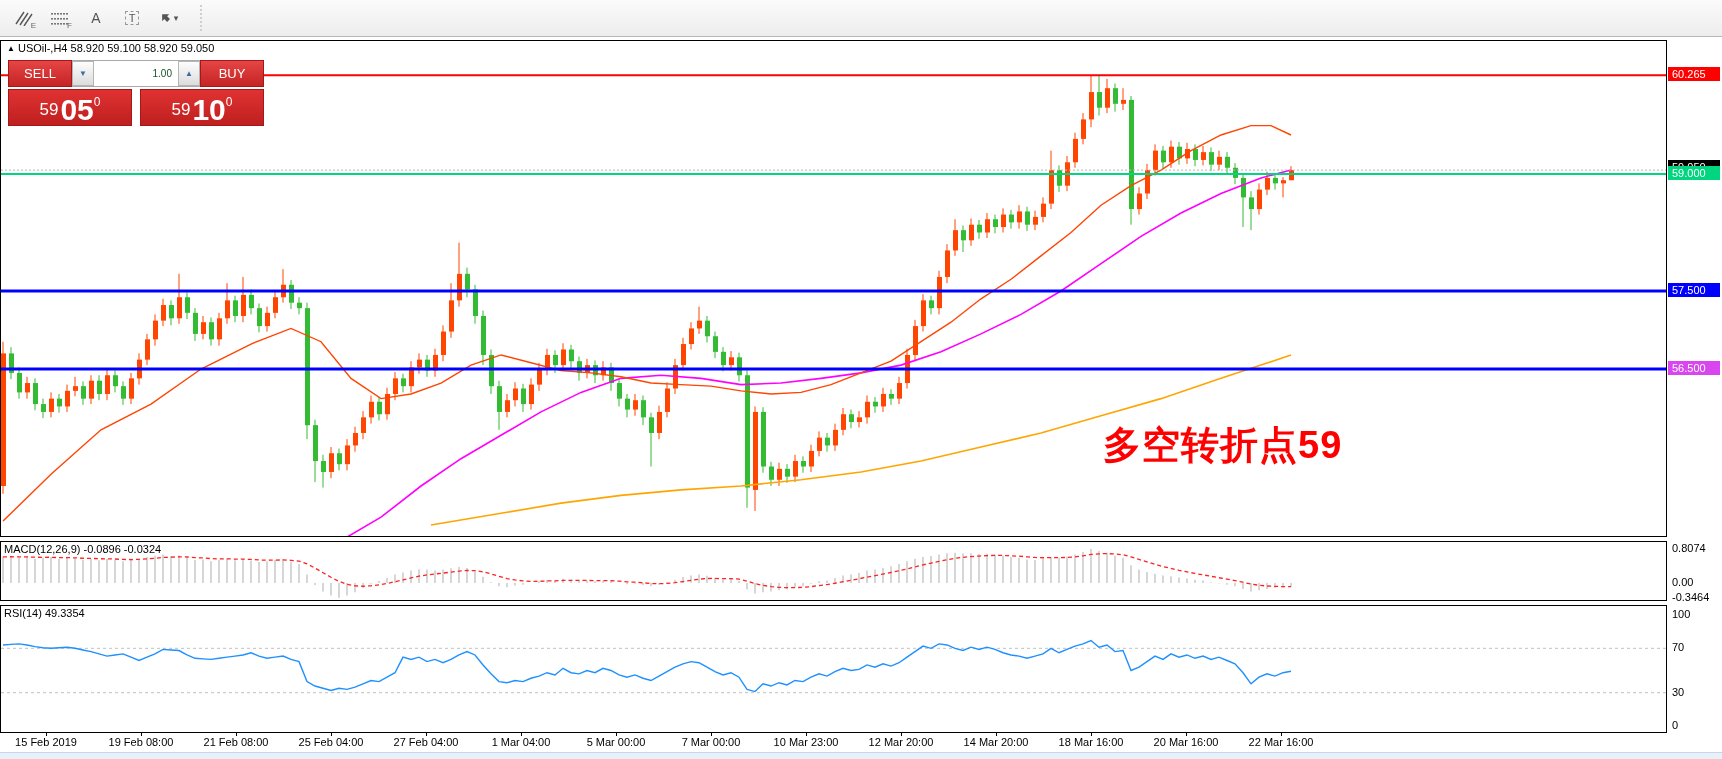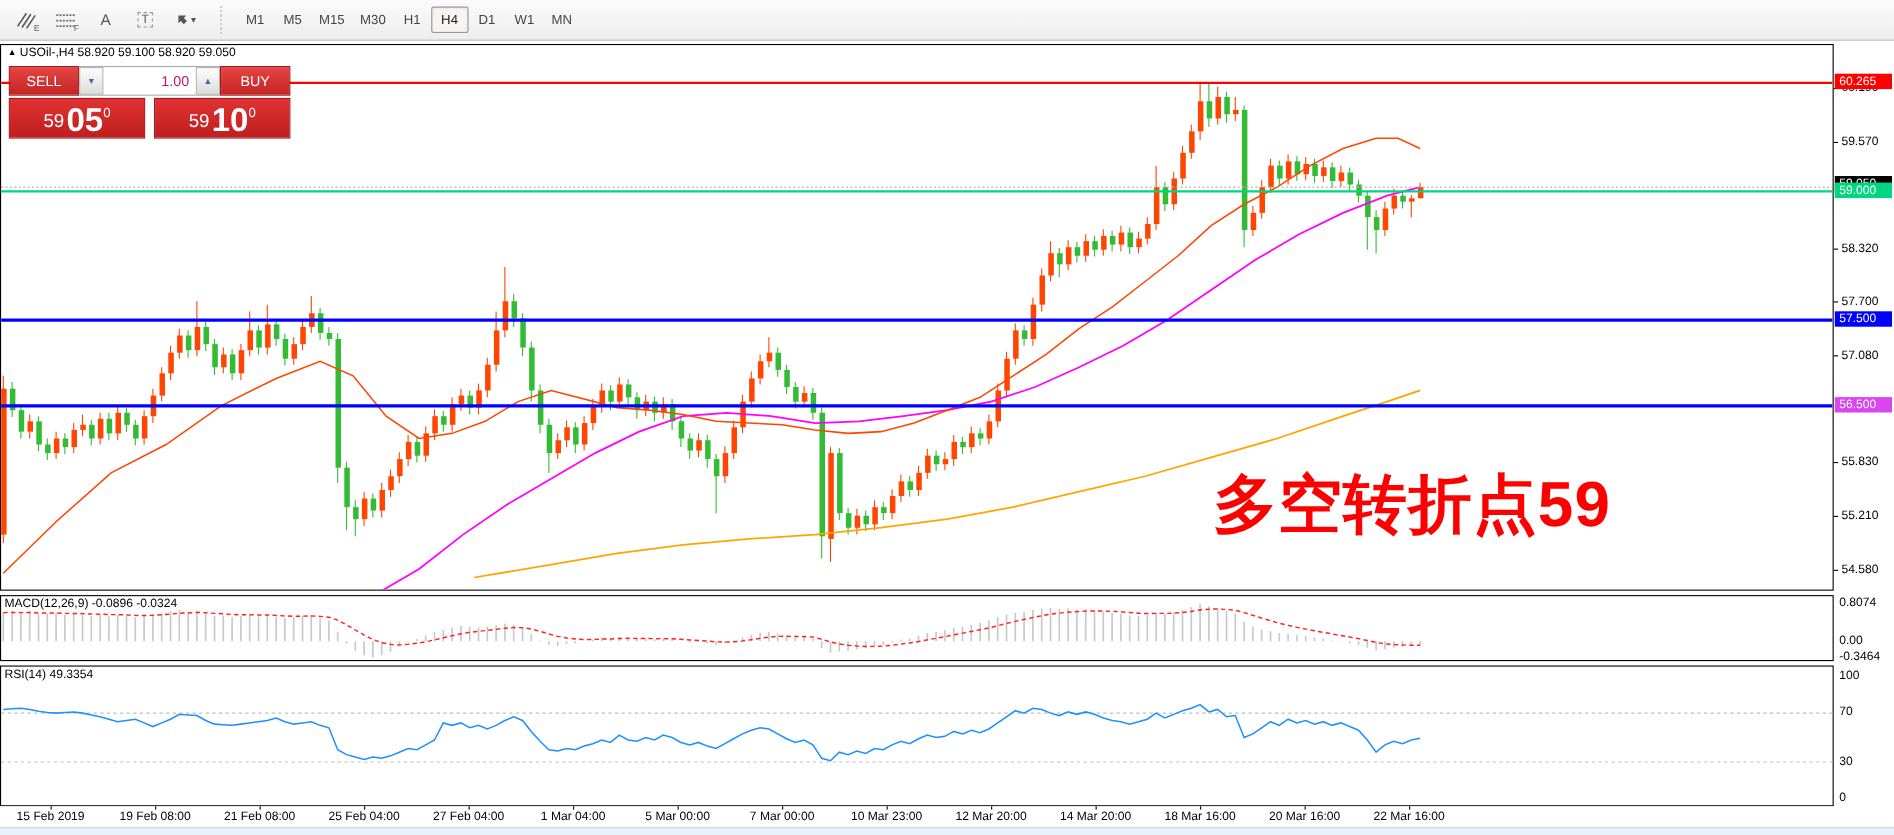--- a/index.html
+++ b/index.html
@@ -42,30 +42,30 @@
     padding:1px 0 1px 4px; transform:translateY(-50%); z-index:20; }
 
   
   #trade { position:absolute; left:8px; top:60px; z-index:40; width:256px; }
   #trade-row1 { display:flex; height:27px; }
   .trade-btn { flex:0 0 64px; background:linear-gradient(#e64545,#c42424); color:#fff; font-size:13px;
     display:flex; align-items:center; justify-content:center; border:1px solid #a31818; }
   #vol-box { flex:1; display:flex; border-top:1px solid #aaa; border-bottom:1px solid #aaa; background:#fff; }
   .vol-step { width:22px; background:linear-gradient(#fdfdfd,#dcdcdc); border:1px solid #b5b5b5;
     display:flex; align-items:center; justify-content:center; color:#3a6ea5; font-size:8px; }
-  #vol-value { flex:1; display:flex; align-items:center; justify-content:flex-end; padding-right:6px; font-size:13px; color:#be185d; }
+  #vol-value { flex:1; display:flex; align-items:center; justify-content:flex-end; padding-right:6px; font-size:10px; color:#14532d; }
   #trade-row2 { display:flex; margin-top:2px; height:37px; gap:8px; }
   .price-tile { flex:1; background:linear-gradient(#e03232,#bf1f1f); border:1px solid #a31818; color:#fff;
     display:flex; align-items:flex-end; justify-content:center; padding-bottom:2px; }
   .price-tile .small { font-size:17px; margin-right:2px; margin-bottom:3px; }
   .price-tile .big { font-size:30px; font-weight:bold; line-height:.9; }
   .price-tile .sup { font-size:12px; margin-bottom:14px; }
 
   
-  #annotation { position:absolute; left:1103px; top:420px; font-size:58px; font-weight:bold; color:#ff0000;
+  #annotation { position:absolute; left:1103px; top:420px; font-size:38px; font-weight:bold; color:#ff0000;
     z-index:15; letter-spacing:1px; white-space:nowrap;text-align:right; }
 
   
   #date-axis { position:absolute; left:0; top:733px; width:1688px; height:19px; background:#fff; }
   .date-label { position:absolute; top:3px; font-size:11px; color:#000; transform:translateX(-50%); white-space:nowrap; }
   .date-tick { position:absolute; top:0; width:1px; height:3px; background:#000; }
   #status-strip { position:absolute; left:0; top:752px; width:1722px; height:7px; background:#e8f1fa; border-top:1px solid #c5d6e8; }
 </style>
 </head>
 <body>
@@ -118,31 +118,20 @@
         <div class="toolbtn">
           <svg width="14" height="14">
             <g fill="#555">
               <path d="M3 6 L8 1 L8 4 L12 4 L12 8 L8 8 L8 11 Z" transform="rotate(45 7 6)"></path>
             </g>
           </svg>
           <span class="caret">▾</span>
         </div>
       </div>
     <div class="separator"></div>
-    <div class="toolgroup" id="tf-group">
-        <div class="tf-btn">M1</div>
-        <div class="tf-btn">M5</div>
-        <div class="tf-btn">M15</div>
-        <div class="tf-btn">M30</div>
-        <div class="tf-btn">H1</div>
-        <div class="tf-btn active">H4</div>
-        <div class="tf-btn">D1</div>
-        <div class="tf-btn">W1</div>
-        <div class="tf-btn">MN</div>
-      </div>
   </div>
 
   <div id="symbol-line">
     <span class="tri">▲</span>
     <span>USOil-,H4  58.920 59.100 58.920 59.050</span>
   </div>
 
   <div id="trade">
     <div id="trade-row1">
       <div class="trade-btn">SELL</div>
@@ -676,38 +665,20 @@
         <line x1="0" y1="86.70000000000005" x2="1665" y2="86.70000000000005" stroke="#c0c0c0" stroke-width="1" stroke-dasharray="3,3"></line>
         <polyline points="2,38.97000000000003 10,38.414999999999964 18,37.860000000000014 26,38.97000000000003 34,40.63499999999999 42,41.745000000000005 50,42.299999999999955 58,41.745000000000005 66,41.190000000000055 74,42.299999999999955 82,43.96500000000003 90,45.629999999999995 98,47.85000000000002 106,50.07000000000005 114,48.960000000000036 122,47.85000000000002 130,51.180000000000064 138,54.50999999999999 146,51.180000000000064 154,47.85000000000002 162,43.40999999999997 170,43.96500000000003 178,44.51999999999998 186,48.960000000000036 194,52.289999999999964 202,52.84500000000003 210,53.39999999999998 218,52.289999999999964 226,51.180000000000064 234,50.07000000000005 242,48.960000000000036 250,46.74000000000001 258,50.07000000000005 266,52.289999999999964 274,51.180000000000064 282,50.07000000000005 290,53.39999999999998 298,55.620000000000005 306,75.60000000000002 314,80.03999999999996 322,82.25999999999999 330,84.48000000000002 338,82.25999999999999 346,83.37 354,81.14999999999998 362,77.82000000000005 370,74.49000000000001 378,75.60000000000002 386,71.15999999999997 394,66.72000000000003 402,51.180000000000064 410,53.39999999999998 418,51.180000000000064 426,55.620000000000005 434,53.39999999999998 442,56.73000000000002 450,53.39999999999998 458,48.960000000000036 466,45.629999999999995 474,48.960000000000036 482,58.950000000000045 490,67.83000000000004 498,75.60000000000002 506,76.71000000000004 514,74.49000000000001 522,75.60000000000002 530,72.26999999999998 538,70.04999999999995 546,66.72000000000003 554,68.94000000000005 562,62.27999999999997 570,66.72000000000003 578,67.83000000000004 586,64.5 594,66.72000000000003 602,62.27999999999997 610,64.5 618,68.94000000000005 626,71.15999999999997 634,68.94000000000005 642,72.26999999999998 650,74.49000000000001 658,70.04999999999995 666,65.61000000000001 674,61.16999999999996 682,57.84000000000003 690,55.620000000000005 698,56.73000000000002 706,61.16999999999996 714,65.61000000000001 722,68.94000000000005 730,66.72000000000003 738,71.15999999999997 746,83.37 754,85.59000000000003 762,77.82000000000005 770,80.03999999999996 778,76.71000000000004 786,78.93000000000006 794,74.49000000000001 802,75.60000000000002 810,71.15999999999997 818,67.83000000000004 826,70.04999999999995 834,65.61000000000001 842,62.27999999999997 850,64.5 858,63.389999999999986 866,58.950000000000045 874,61.16999999999996 882,57.84000000000003 890,60.059999999999945 898,56.73000000000002 906,51.180000000000064 914,45.629999999999995 922,40.08000000000004 930,42.299999999999955 938,37.860000000000014 946,38.97000000000003 954,42.299999999999955 962,44.51999999999998 970,41.190000000000055 978,43.40999999999997 986,41.190000000000055 994,43.40999999999997 1002,46.74000000000001 1010,48.960000000000036 1018,50.07000000000005 1026,52.289999999999964 1034,50.07000000000005 1042,47.85000000000002 1050,42.299999999999955 1058,46.74000000000001 1066,43.40999999999997 1074,40.08000000000004 1082,37.860000000000014 1090,34.52999999999997 1098,41.190000000000055 1106,38.97000000000003 1114,45.629999999999995 1122,44.51999999999998 1130,64.5 1138,61.16999999999996 1146,55.620000000000005 1154,50.07000000000005 1162,53.39999999999998 1170,47.85000000000002 1178,51.180000000000064 1186,48.960000000000036 1194,52.289999999999964 1202,50.07000000000005 1210,53.39999999999998 1218,51.180000000000064 1226,54.50999999999999 1234,57.84000000000003 1242,66.72000000000003 1250,77.82000000000005 1258,71.15999999999997 1266,67.83000000000004 1274,70.04999999999995 1282,66.72000000000003 1290,65.23260000000005" fill="none" stroke="#1e90ff" stroke-width="1.4"></polyline>
       </svg>
     </div>
 
   <div id="macd-label" class="pane-label">MACD(12,26,9) -0.0896 -0.0324</div>
   <div id="rsi-label" class="pane-label">RSI(14) 49.3354</div>
 
   <div id="annotation">多空转折点59</div>
 
-  <div id="price-axis">
-      <div class="tick" style="top: 40.18px;"></div>
-      <div class="axis-label" style="top: 40.18px;">60.190</div>
-      <div class="tick" style="top: 88.54px;"></div>
-      <div class="axis-label" style="top: 88.54px;">59.570</div>
-      <div class="tick" style="top: 186.04px;"></div>
-      <div class="axis-label" style="top: 186.04px;">58.320</div>
-      <div class="tick" style="top: 234.4px;"></div>
-      <div class="axis-label" style="top: 234.4px;">57.700</div>
-      <div class="tick" style="top: 282.76px;"></div>
-      <div class="axis-label" style="top: 282.76px;">57.080</div>
-      <div class="tick" style="top: 380.26px;"></div>
-      <div class="axis-label" style="top: 380.26px;">55.830</div>
-      <div class="tick" style="top: 428.62px;"></div>
-      <div class="axis-label" style="top: 428.62px;">55.210</div>
-      <div class="tick" style="top: 477.76px;"></div>
-      <div class="axis-label" style="top: 477.76px;">54.580</div>
-    </div>
 
   <div id="date-axis">
       <div class="date-tick" style="left: 46px;"></div>
       <div class="date-label" style="left: 46px;">15 Feb 2019</div>
       <div class="date-tick" style="left: 141px;"></div>
       <div class="date-label" style="left: 141px;">19 Feb 08:00</div>
       <div class="date-tick" style="left: 236px;"></div>
       <div class="date-label" style="left: 236px;">21 Feb 08:00</div>
       <div class="date-tick" style="left: 331px;"></div>
       <div class="date-label" style="left: 331px;">25 Feb 04:00</div>

